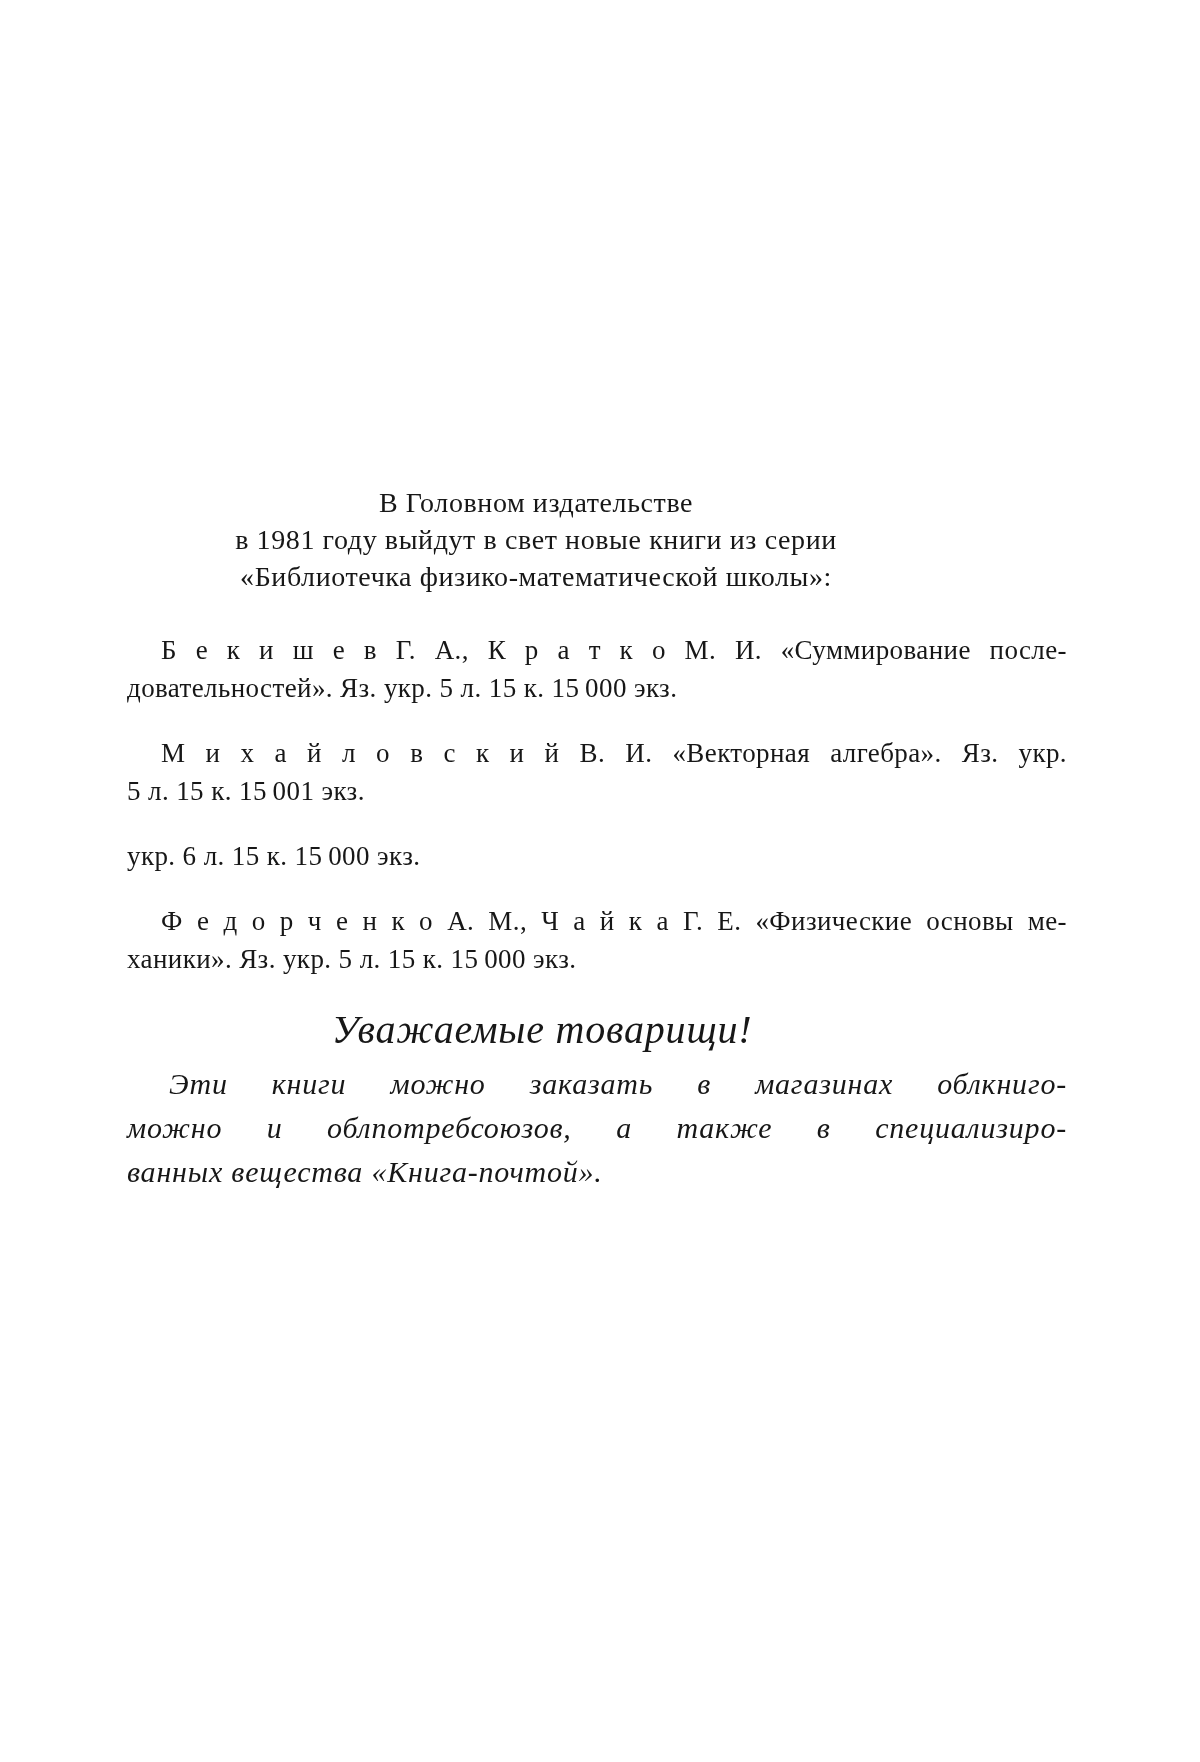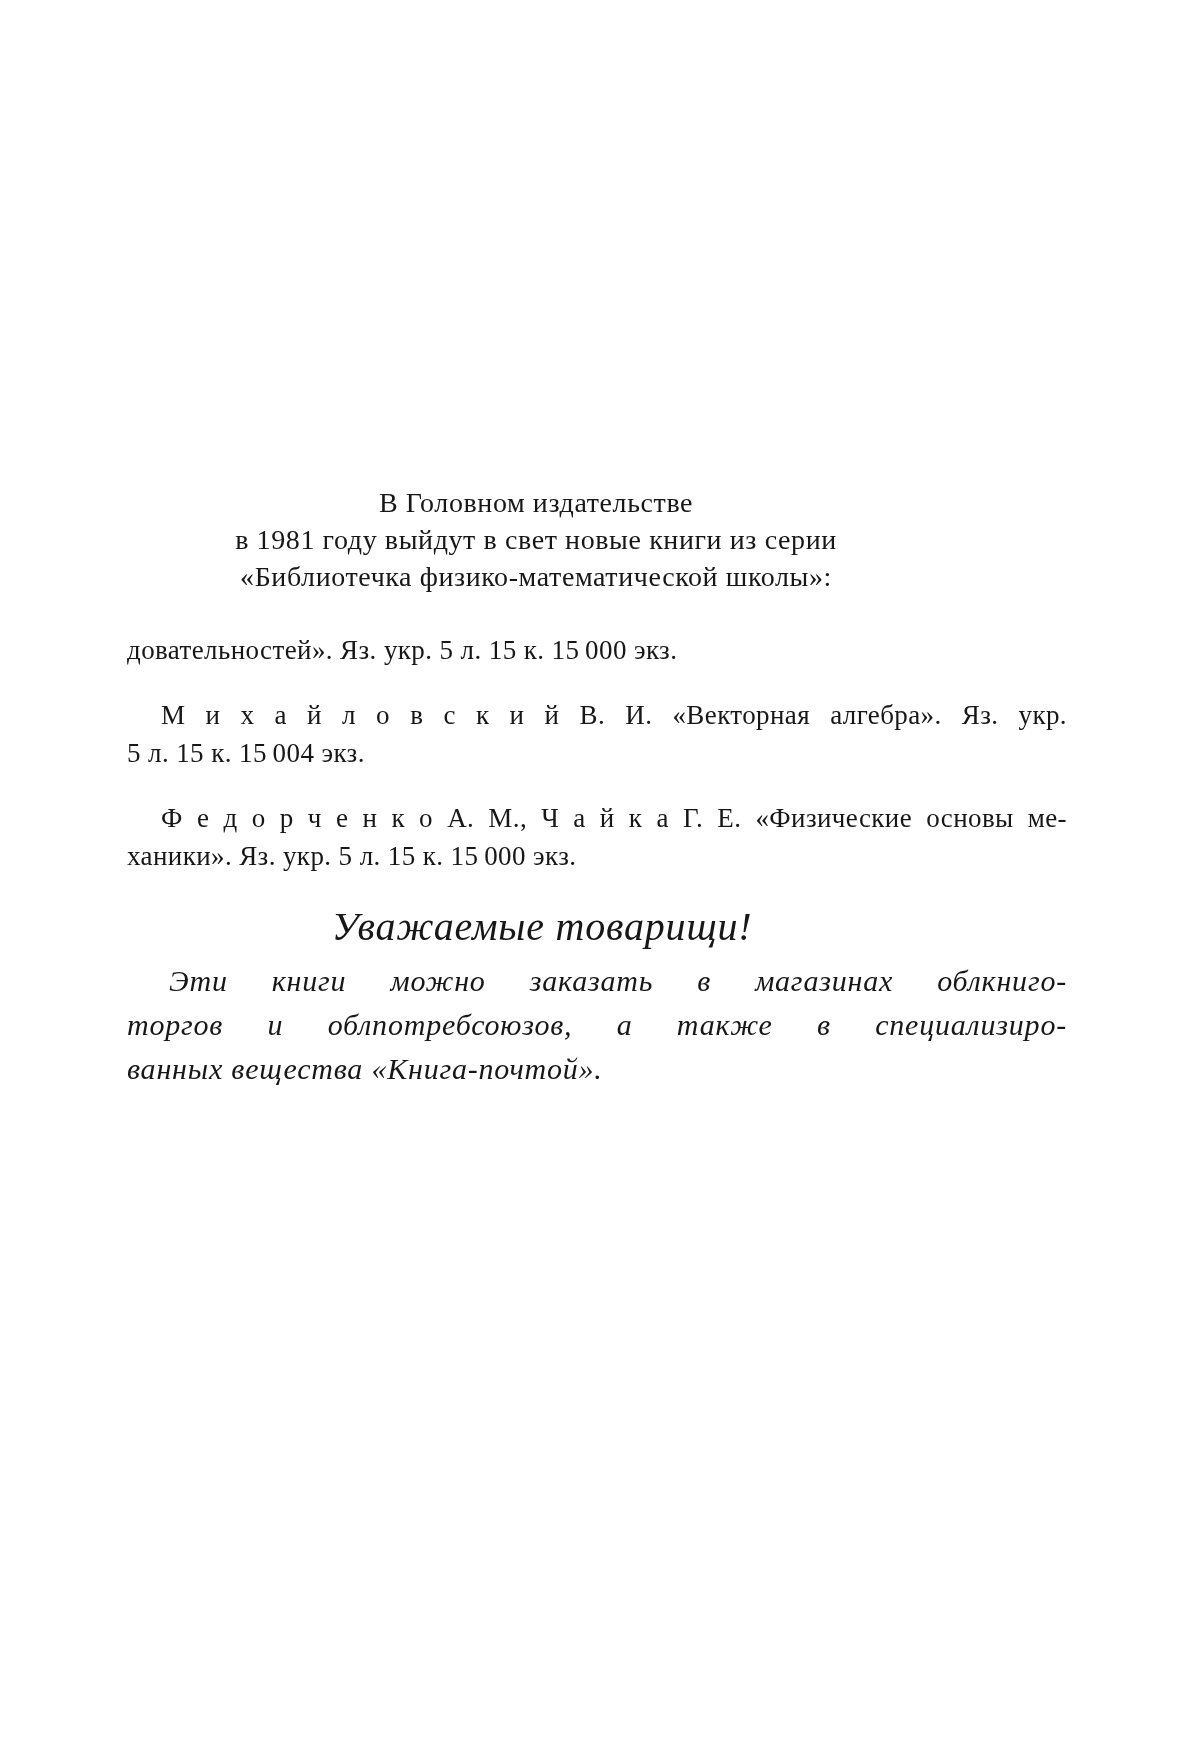--- a/index.html
+++ b/index.html
@@ -72,35 +72,37 @@
 <div class="page">
   <div class="content">
     <div class="header">
         <div class="line first">В Головном издательстве</div>
         <div class="line">в 1981 году выйдут в свет новые книги из серии</div>
         <div class="line last">«Библиотечка физико-математической школы»:</div>
       </div>
 
     <div class="books">
         <div class="book">
+          <div class="line first">Б&nbsp;е&nbsp;к&nbsp;и&nbsp;ш&nbsp;е&nbsp;в Г. А., К&nbsp;р&nbsp;а&nbsp;т&nbsp;к&nbsp;о М. И. «Суммирование после-</div>
           <div class="line last">довательностей». Яз. укр. 5 л. 15 к. 15 000 экз.</div>
         </div>
         <div class="book">
           <div class="line first">М&nbsp;и&nbsp;х&nbsp;а&nbsp;й&nbsp;л&nbsp;о&nbsp;в&nbsp;с&nbsp;к&nbsp;и&nbsp;й В. И. «Векторная алгебра». Яз. укр.</div>
-          <div class="line last">5 л. 15 к. 15 004 экз.</div>
+          <div class="line last">5 л. 15 к. 15 001 экз.</div>
         </div>
         <div class="book">
+          <div class="line last">укр. 6 л. 15 к. 15 000 экз.</div>
         </div>
         <div class="book">
           <div class="line first">Ф&nbsp;е&nbsp;д&nbsp;о&nbsp;р&nbsp;ч&nbsp;е&nbsp;н&nbsp;к&nbsp;о А. М., Ч&nbsp;а&nbsp;й&nbsp;к&nbsp;а Г. Е. «Физические основы ме-</div>
           <div class="line last">ханики». Яз. укр. 5 л. 15 к. 15 000 экз.</div>
         </div>
       </div>
 
     <div class="appeal-heading">Уважаемые товарищи!</div>
 
     <div class="appeal">
         <div class="line first">Эти книги можно заказать в магазинах облкниго-</div>
-        <div class="line">торгов и облпотребсоюзов, а также в специализиро-</div>
+        <div class="line">можно и облпотребсоюзов, а также в специализиро-</div>
         <div class="line last">ванных вещества «Книга-почтой».</div>
       </div>
   </div>
 </div>
 
 </body></html>

